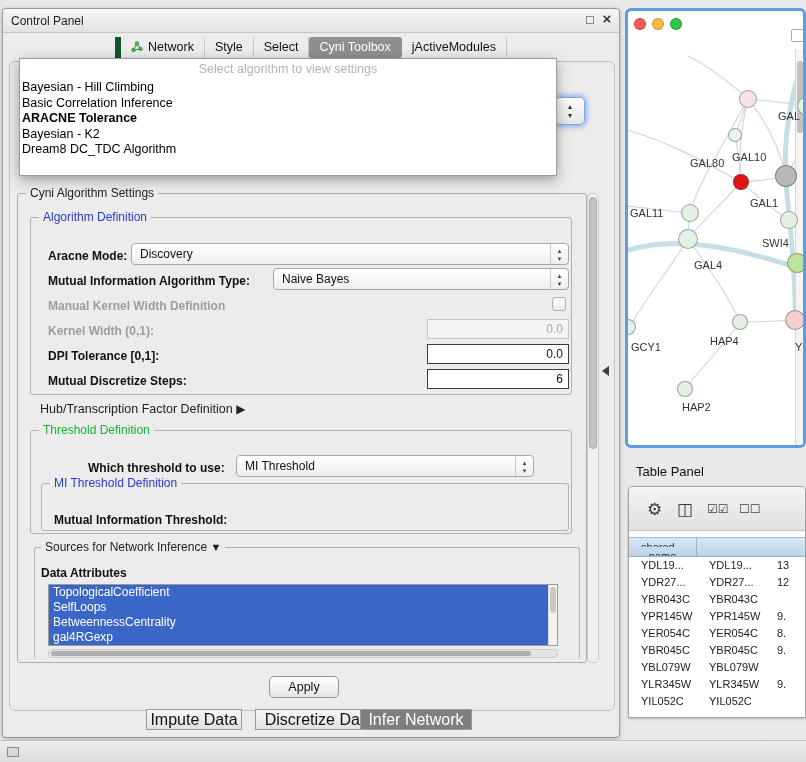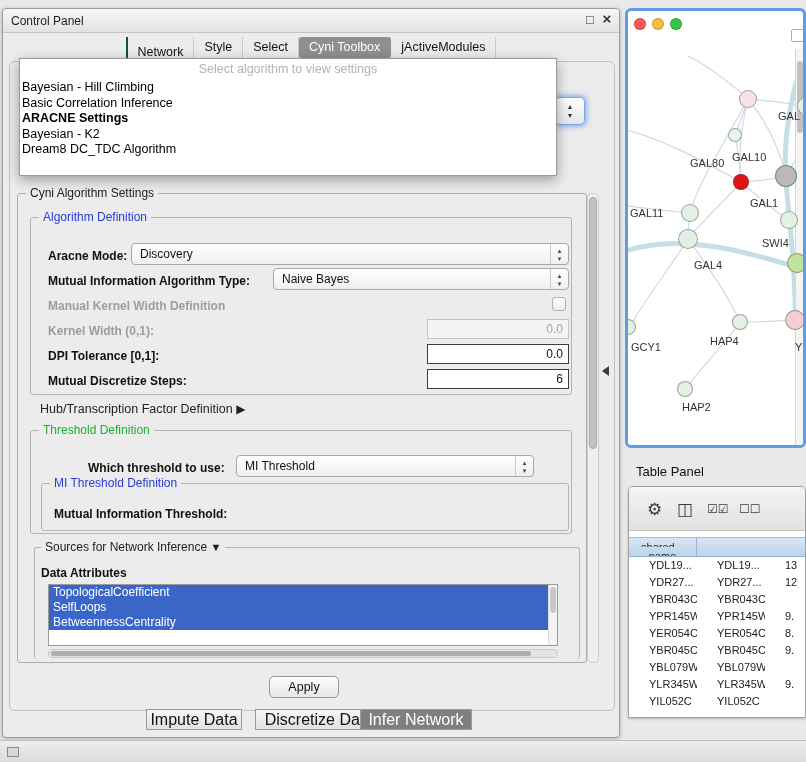--- a/index.html
+++ b/index.html
@@ -14,21 +14,21 @@
               background:linear-gradient(#f7f7f7,#e2e2e2); border-bottom:1px solid #c6c6c6;
               border-radius:4px 4px 0 0; }
   .cp-title .txt { position:absolute; left:8px; top:5px; font-size:12px; color:#222; }
   .wbtn { position:absolute; top:3px; font-size:13px; color:#333; width:14px; text-align:center; }
   .wbtn.close { font-weight:bold; font-size:15px; top:1px; }
 
   .cp-tabs { position:absolute; left:0; top:25px; right:0; height:26px; display:flex;
              justify-content:center; align-items:center; }
   .cp-tab { padding:3px 10px; font-size:12.5px; color:#111; border-right:1px solid #c9c9c9;
             height:21px; display:flex; align-items:center; gap:5px; background:transparent; }
-  .cp-tab:first-child { border-left:2px solid #14532d;flex-direction:column; }
+  .cp-tab:first-child { border-left:6px solid #14532d; }
   .cp-tab.active { background:#8f8f8f; color:#fff; border-radius:3px; border-color:transparent; }
 
   .content-frame { position:absolute; left:6px; top:52px; width:606px; height:650px;
                    border:1px solid #c2c2c2; border-radius:6px; }
 
   
   .popup { position:absolute; left:16px; top:49px; width:538px; height:118px; background:#fff;
            border:1px solid #9a9a9a; box-shadow:0 4px 12px rgba(0,0,0,.35); z-index:60; padding-top:2px; }
   .popup-head { color:#b3b3b3; text-align:center; font-size:12.5px; height:19px; line-height:17px; }
   .popup-item { font-size:12.5px; height:15.5px; line-height:15.5px; padding-left:2px; color:#000;
@@ -117,21 +117,21 @@
   .tp-toolbar { position:absolute; left:0; top:0; right:0; height:44px;
                 background:linear-gradient(#f4f4f4,#e1e1e1); border-bottom:1px solid #c5c5c5; }
   .tp-icon { position:absolute; top:12px; color:#3a3a3a; }
   .tp-header { position:absolute; left:0; top:50px; right:0; height:20px; display:flex;
                background:linear-gradient(#d8e7f5,#bcd3e9); border-top:1px solid #a9bfd4;
                border-bottom:1px solid #98b2c9;flex-direction:column; }
   .tp-h { height:100%; border-right:1px solid #9ab4cc; font-size:11px; line-height:18px;
           text-align:center; color:#1c2a3a; overflow:hidden; white-space:nowrap; }
   .tp-rows { position:absolute; left:0; top:70px; right:0; bottom:0; overflow:hidden; }
   .tp-row { height:17px; line-height:17px; display:flex; font-size:11px; color:#222; }
-  .tp-row span { overflow:hidden; white-space:nowrap; padding-left:20px; }
+  .tp-row span { overflow:hidden; white-space:nowrap; padding-left:12px; }
   .c1 { width:68px; } .c2 { width:68px; } .c3 { flex:1; }
 
   
   .bottom-strip { position:absolute; left:0; top:740px; width:806px; height:22px;
                   background:linear-gradient(#ededed,#dcdcdc); border-top:1px solid #bfbfbf; }
   .mini-icon { position:absolute; left:7px; top:6px; width:12px; height:10px;
                border:1px solid #8a8a8a; background:#d8d8d8; }
 </style>
 </head>
 <body>
@@ -209,40 +209,41 @@
       <span class="gtitle green" style="left:8px; top:-8px;">Threshold Definition</span>
 
       <span class="flabel" style="left:57px; top:30px;">Which threshold to use:</span>
       <div class="combo" style="left:205px; top:24px; width:298px;">
         <span>MI Threshold</span>
         <span class="step">▴<br>▾</span>
       </div>
 
       <div class="group" style="left:10px; top:52px; width:528px; height:48px;">
         <span class="gtitle blue" style="left:8px; top:-8px;">MI Threshold Definition</span>
-        <span class="flabel" style="left:12px; top:23px;">Mutual Information Threshold:</span>
+        <span class="flabel" style="left:12px; top:29px;">Mutual Information Threshold:</span>
       </div>
     </div>
 
     <div class="group" style="left:16px; top:353px; width:546px; height:112px; border-bottom:none;">
       <span class="gtitle" style="left:6px; top:-8px;">
         <span>Sources for Network Inference</span>
         <span class="arrow-down"> ▼</span>
       </span>
       <span class="flabel" style="left:6px; top:18px;">Data Attributes</span>
 
       <div class="attr-list" style="left:13px; top:36px; width:510px; height:62px;">
         <div class="attr-items">
 
             <div class="attr-item"><span>TopologicalCoefficient</span></div>
 
             <div class="attr-item"><span>SelfLoops</span></div>
 
             <div class="attr-item"><span>BetweennessCentrality</span></div>
 
+            <div class="attr-item"><span>gal4RGexp</span></div>
           </div>
         <div class="attr-vscroll">
             <div class="attr-vthumb"></div>
           </div>
       </div>
       <div class="attr-hscroll" style="left:13px; top:101px; width:510px;">
           <div class="attr-hthumb"></div>
         </div>
     </div>
   </div>
@@ -252,21 +253,21 @@
     </div>
 
   <div class="popup">
     <div class="popup-head">Select algorithm to view settings</div>
     <div>
 
         <div class="popup-item"><span>Bayesian - Hill Climbing</span></div>
 
         <div class="popup-item"><span>Basic Correlation Inference</span></div>
 
-        <div class="popup-item selected"><span>ARACNE Settings</span></div>
+        <div class="popup-item selected"><span>ARACNE Tolerance</span></div>
 
 
         <div class="popup-item"><span>Bayesian - K2</span></div>
 
         <div class="popup-item"><span>Dream8 DC_TDC Algorithm</span></div>
       </div>
   </div>
   <div class="combo-frag">▴<br>▾</div>
 
   <div class="btn" style="left:266px; top:667px; width:70px; height:22px;">Apply</div>

